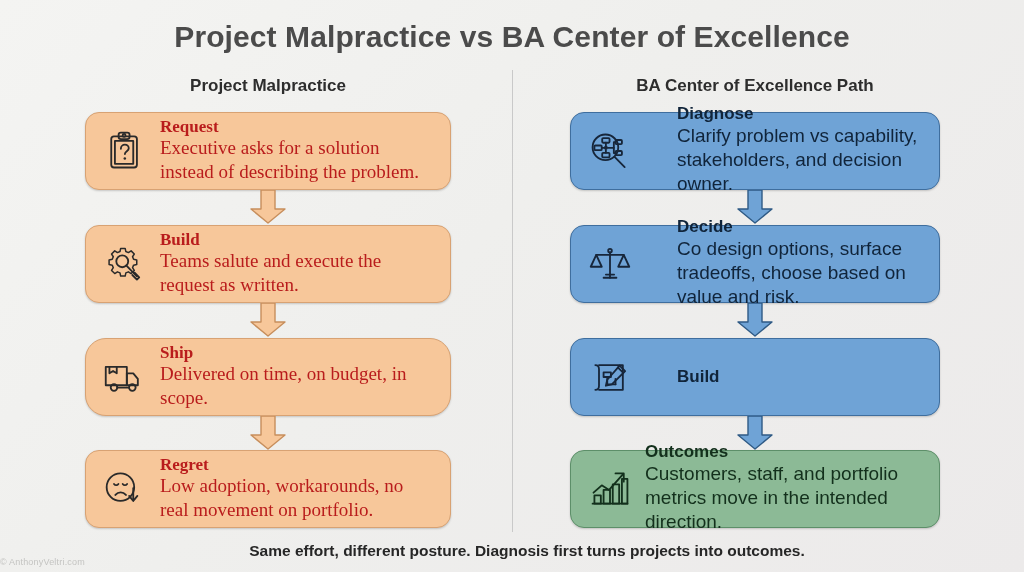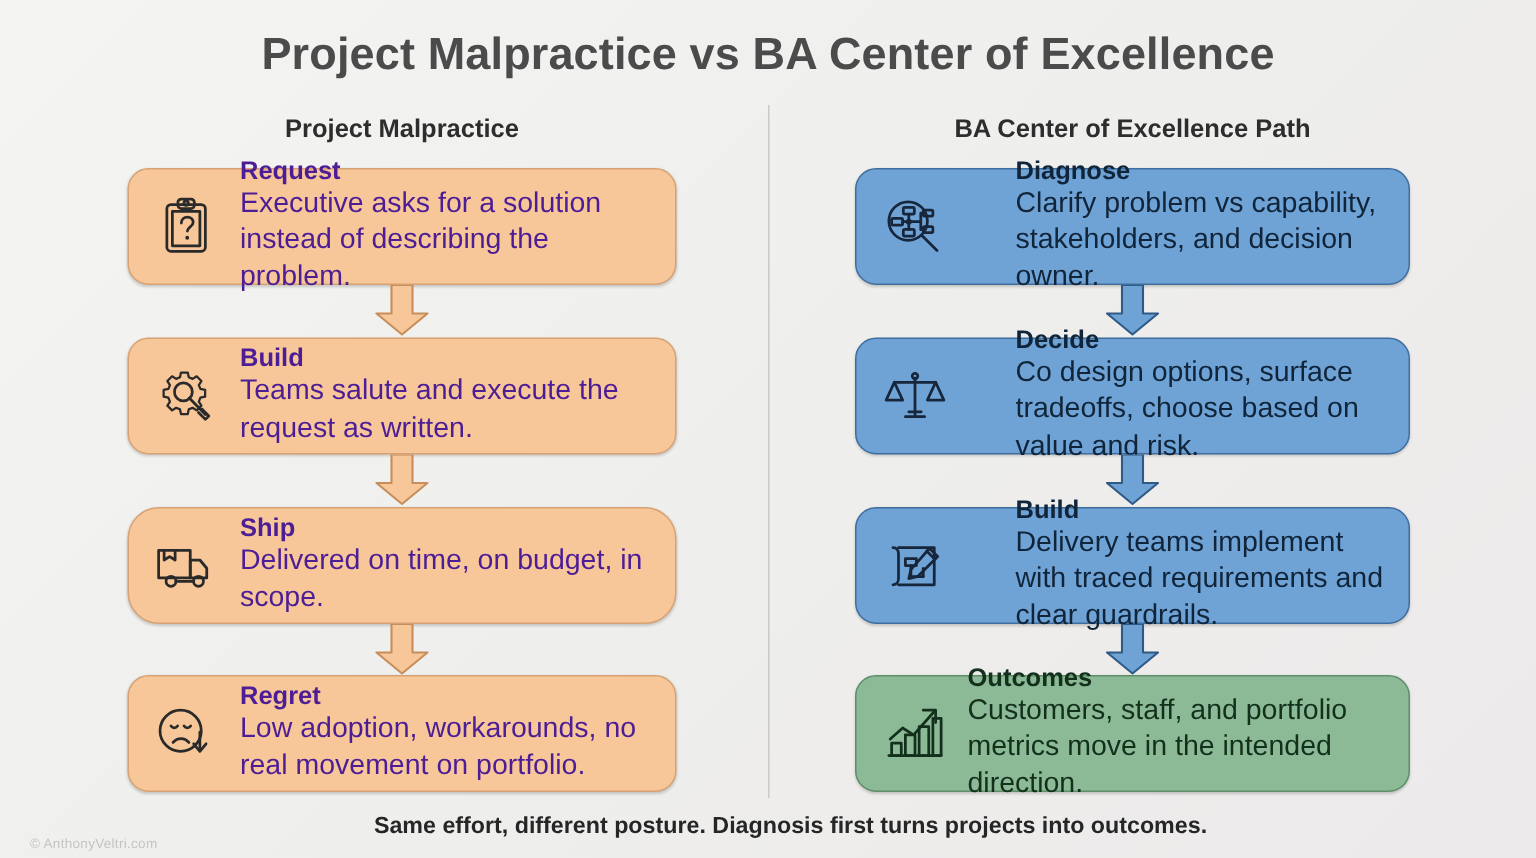--- a/index.html
+++ b/index.html
@@ -87,21 +87,21 @@
     font-size: 17px;
     font-weight: bold;
     line-height: 1.08;
     margin-bottom: 1px;
   }
   .card-desc {
     font-size: 19px;
     line-height: 1.28;
     font-weight: 500;
   }
-  .orange .card-title, .orange .card-desc { color: #4c1d95; }
+  .orange .card-title, .orange .card-desc { color: #b91c1c; font-family: Liberation Serif, serif; }
   .blue  .card-title, .blue  .card-desc { color: #10243a; margin-left: 32px; }
   .green .card-title, .green .card-desc { color: #13301c; }
 
   
   .arrow {
     position: absolute;
     width: 40px;
     height: 34px;
   }
   .arrow svg { width: 100%; height: 100%; display: block; }
@@ -114,21 +114,21 @@
     width: 1024px;
     text-align: center;
     font-size: 15.5px;
     font-weight: bold;
     color: #262626;
     padding-left: 30px;
   }
 
   .watermark {
     position: absolute;
-    left: 20px;
+    left: 0;
     top: 557px;
     font-size: 9px;
     color: #c4c4c2;
     letter-spacing: 0.2px;
   }
 </style>
 </head>
 <body>
 
 <div id="slide">
@@ -282,21 +282,20 @@
         <path d="M12 11h26v27H12"></path>
         <path d="M17 19h8v5h-8z"></path>
         <path d="M21 24v8h9"></path>
         <path d="M30 26v6"></path>
         <path d="M34.5 11.5 L40.5 17.5 L26 32 L19.5 33.5 L21 27 Z" fill="none"></path>
         <path d="M32.5 13.5 L38.5 19.5"></path>
       </svg>
     </span>
     <span class="card-text">
       <span class="card-title">Build</span>
-      <span class="card-desc" style="display:block">Delivery teams implement with traced requirements and clear guardrails.</span>
     </span>
   </div>
 
   <div class="arrow" style="left:735px;top:416px;">
     <svg viewBox="0 0 40 34">
         <path d="M13 0 H27 V19 H37 L20 33 L3 19 H13 Z" fill="#6fa3d6" stroke="#2f5a85" stroke-width="1.4" stroke-linejoin="round"></path>
       </svg>
   </div>
 
   <div class="card right green" style="top:450px;height:78px;">

